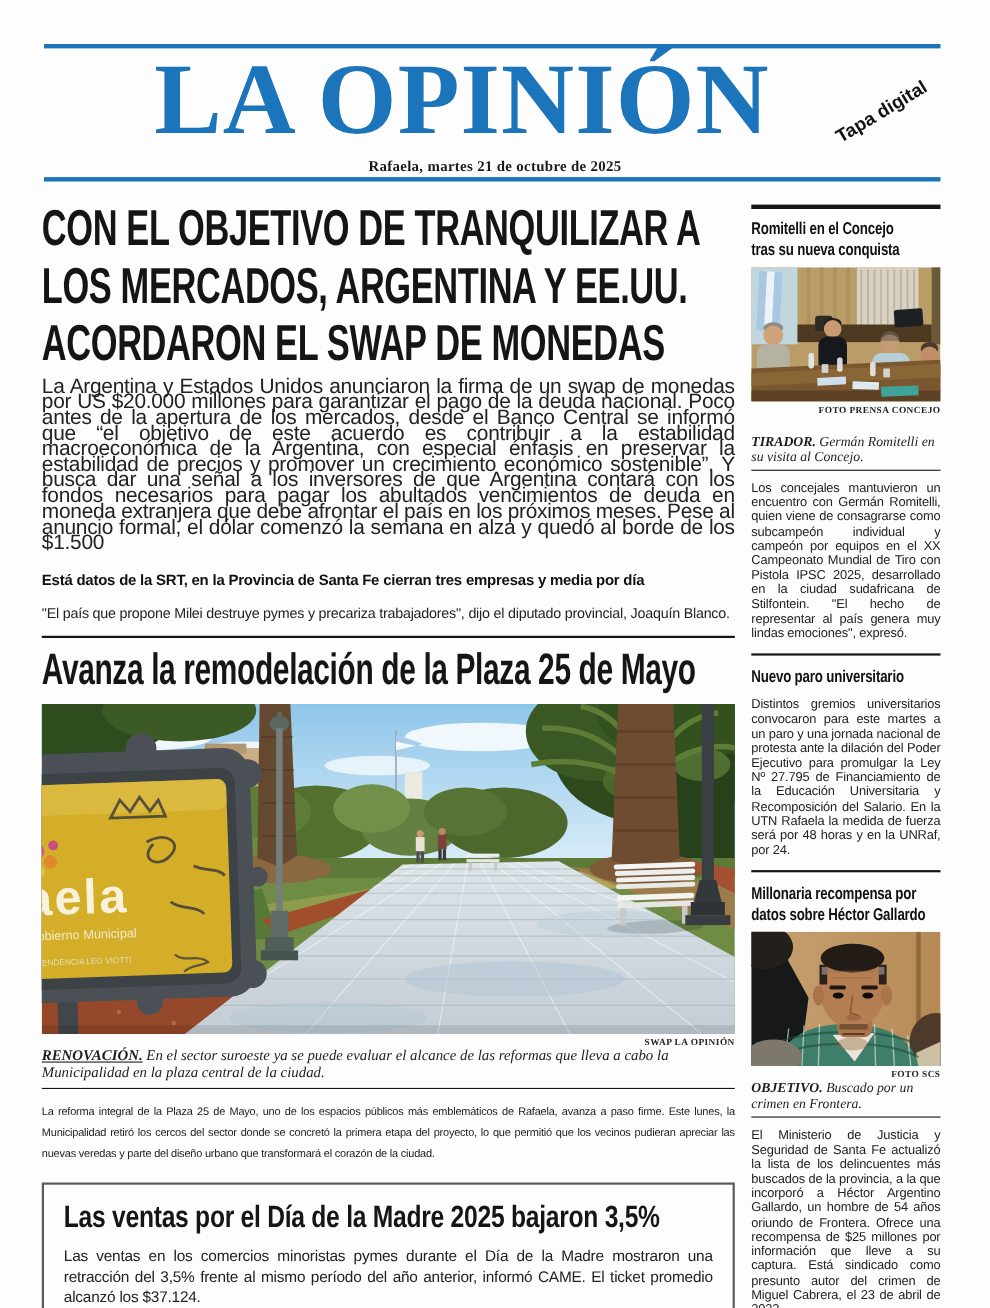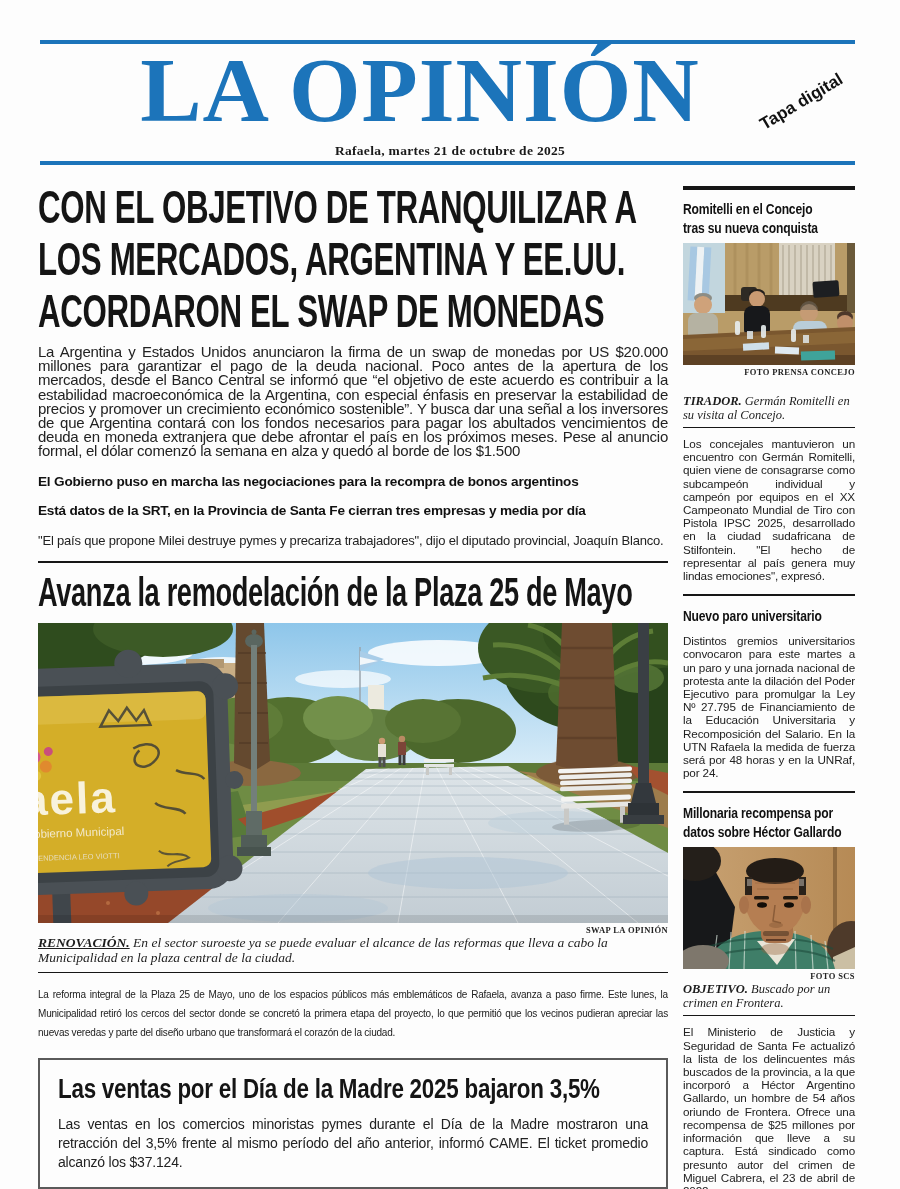--- a/index.html
+++ b/index.html
@@ -13,21 +13,21 @@
   .tagline{position:absolute;right:52px;top:92px;transform:rotate(-31deg);
            font-weight:700;font-size:17px;color:#111;}
   .dateline{position:absolute;left:0;right:0;top:143px;text-align:center;
             font-family:"Liberation Serif",serif;font-weight:700;font-size:13.5px;letter-spacing:.3px;}
   
   .main-col{position:absolute;left:38px;top:181px;width:630px;}
   .side-col{position:absolute;left:683px;top:186px;width:172px;}
   
   .hl-line{display:block;white-space:nowrap;font-weight:700;font-size:46px;line-height:52px;
            letter-spacing:-.5px;color:#151515;transform:scaleX(.68);transform-origin:0 50%;}
-  .lead{margin-top:8px;font-size:15px;line-height:14.2px;letter-spacing:-.25px;text-align:justify;color:#222;}
+  .lead{margin-top:8px;font-size:19px;line-height:14.2px;letter-spacing:-.25px;text-align:justify;color:#222;}
   .subhead{margin-top:10px;font-weight:700;font-size:13.6px;line-height:16px;letter-spacing:-.2px;color:#111;}
   .deck{margin-top:3px;font-size:13px;line-height:15px;letter-spacing:-.2px;color:#222;}
   .hr-main{border:none;border-top:2px solid #161616;margin:11px 0 6px 0;}
   .sec-hl{display:block;white-space:nowrap;font-weight:700;font-size:40px;line-height:46px;
           letter-spacing:-.5px;color:#151515;transform:scaleX(.68);transform-origin:0 50%;}
   .photo-main{margin-top:8px;width:630px;height:300px;display:block;}
   .credit{font-family:"Liberation Serif",serif;font-weight:700;font-size:8.5px;
           letter-spacing:.4px;text-align:right;color:#222;margin-top:2px;}
   .caption{font-family:"Liberation Serif",serif;font-style:italic;font-size:13.5px;line-height:15.5px;
            color:#1d1d1d;border-bottom:1.5px solid #161616;padding-bottom:6px;margin-top:1px;}
@@ -64,21 +64,20 @@
   <div class="main-col">
 
     <h1 style="margin:0">
       <span class="hl-line">CON EL OBJETIVO DE TRANQUILIZAR A</span>
       <span class="hl-line">LOS MERCADOS, ARGENTINA Y EE.UU.</span>
       <span class="hl-line">ACORDARON EL SWAP DE MONEDAS</span>
     </h1>
 
     <p class="lead">La Argentina y Estados Unidos anunciaron la firma de un swap de monedas por US $20.000 millones para garantizar el pago de la deuda nacional. Poco antes de la apertura de los mercados, desde el Banco Central se informó que “el objetivo de este acuerdo es contribuir a la estabilidad macroeconómica de la Argentina, con especial énfasis en preservar la estabilidad de precios y promover un crecimiento económico sostenible”. Y busca dar una señal a los inversores de que Argentina contará con los fondos necesarios para pagar los abultados vencimientos de deuda en moneda extranjera que debe afrontar el país en los próximos meses. Pese al anuncio formal, el dólar comenzó la semana en alza y quedó al borde de los $1.500</p>
 
-    <p class="subhead">El Gobierno puso en marcha las negociaciones para la recompra de bonos argentinos</p>
     <p class="subhead">Está datos de la SRT, en la Provincia de Santa Fe cierran tres empresas y media por día</p>
     <p class="deck">"El país que propone Milei destruye pymes y precariza trabajadores", dijo el diputado provincial, Joaquín Blanco.</p>
 
     <hr class="hr-main">
 
     <h2 style="margin:0">
       <span class="sec-hl">Avanza la remodelación de la Plaza 25 de Mayo</span>
     </h2>
 
     <svg class="photo-main" viewBox="0 0 630 300" role="img">

